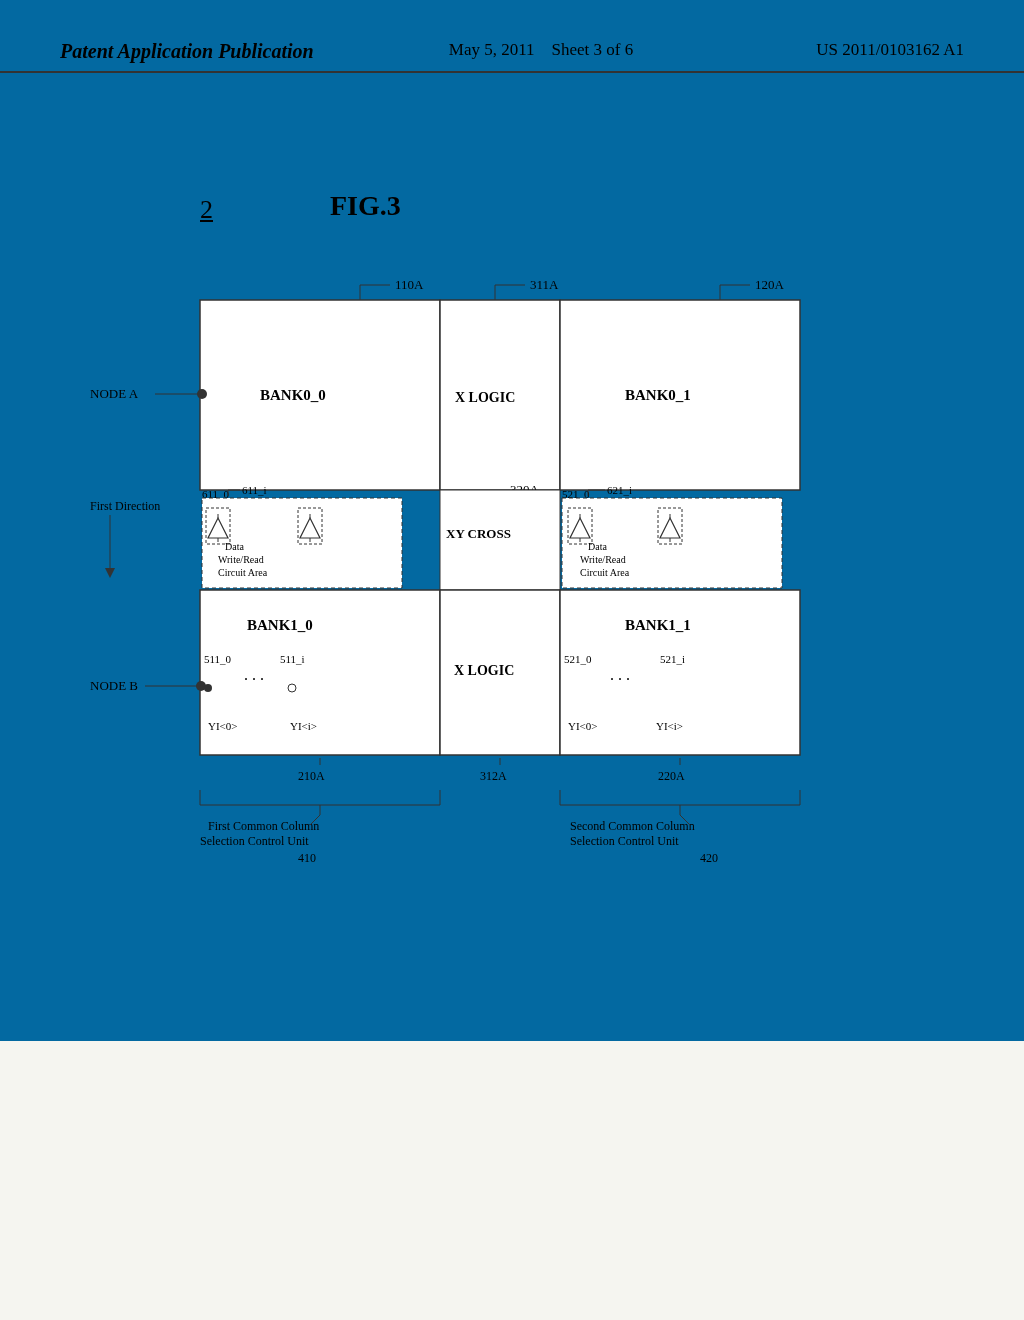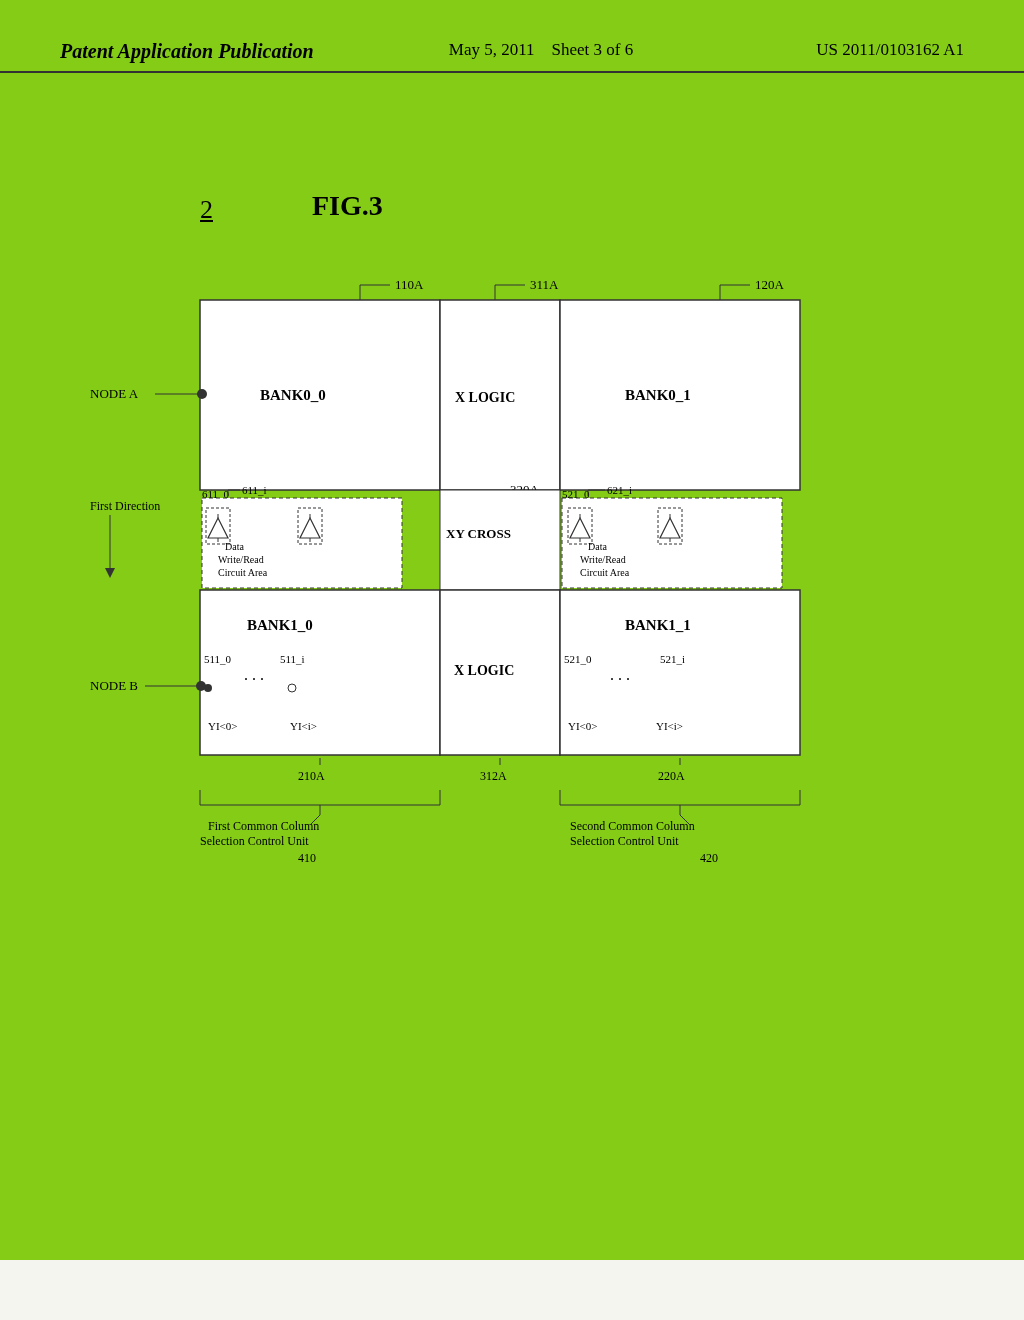--- a/index.html
+++ b/index.html
@@ -7,22 +7,22 @@
       width: 1024px;
       height: 1320px;
       background: #f5f5f0;
       font-family: 'Times New Roman', Times, serif;
       position: relative;
       overflow: hidden;
     }
 
     .page {
       width: 1024px;
-      height: 1260px;
-      background: #84cc16;
+      height: 1041px;
+      background: #0369a1;
       position: relative;
     }
 
     
     .header {
       display: flex;
       justify-content: space-between;
       align-items: flex-start;
       padding: 40px 60px 0 60px;
       border-bottom: 2px solid #333;
@@ -52,21 +52,21 @@
     <div class="header-center">
       <span>May 5, 2011</span>&nbsp;&nbsp;&nbsp;
       <span>Sheet 3 of 6</span>
     </div>
     <div class="header-right">US 2011/0103162 A1</div>
   </div>
 
   <div style="position:absolute; top:195px; left:200px;">
     <span style="text-decoration:underline; font-size:26px; font-family:'Times New Roman',serif;">2</span>
   </div>
-  <div style="position:absolute; top:190px; left:312px; font-size:28px; font-family:'Times New Roman',serif; font-weight:bold;">FIG.3</div>
+  <div style="position:absolute; top:190px; left:330px; font-size:28px; font-family:'Times New Roman',serif; font-weight:bold;">FIG.3</div>
 
   <svg style="position:absolute; top:270px; left:80px;" width="870" height="600">
 
     <line x1="280" y1="15" x2="280" y2="30" stroke="#333" stroke-width="1"></line>
     <line x1="280" y1="15" x2="310" y2="15" stroke="#333" stroke-width="1"></line>
     <text x="315" y="19" font-size="13" font-family="Times New Roman">110A</text>
 
     <line x1="415" y1="15" x2="415" y2="30" stroke="#333" stroke-width="1"></line>
     <line x1="415" y1="15" x2="445" y2="15" stroke="#333" stroke-width="1"></line>
     <text x="450" y="19" font-size="13" font-family="Times New Roman">311A</text>

